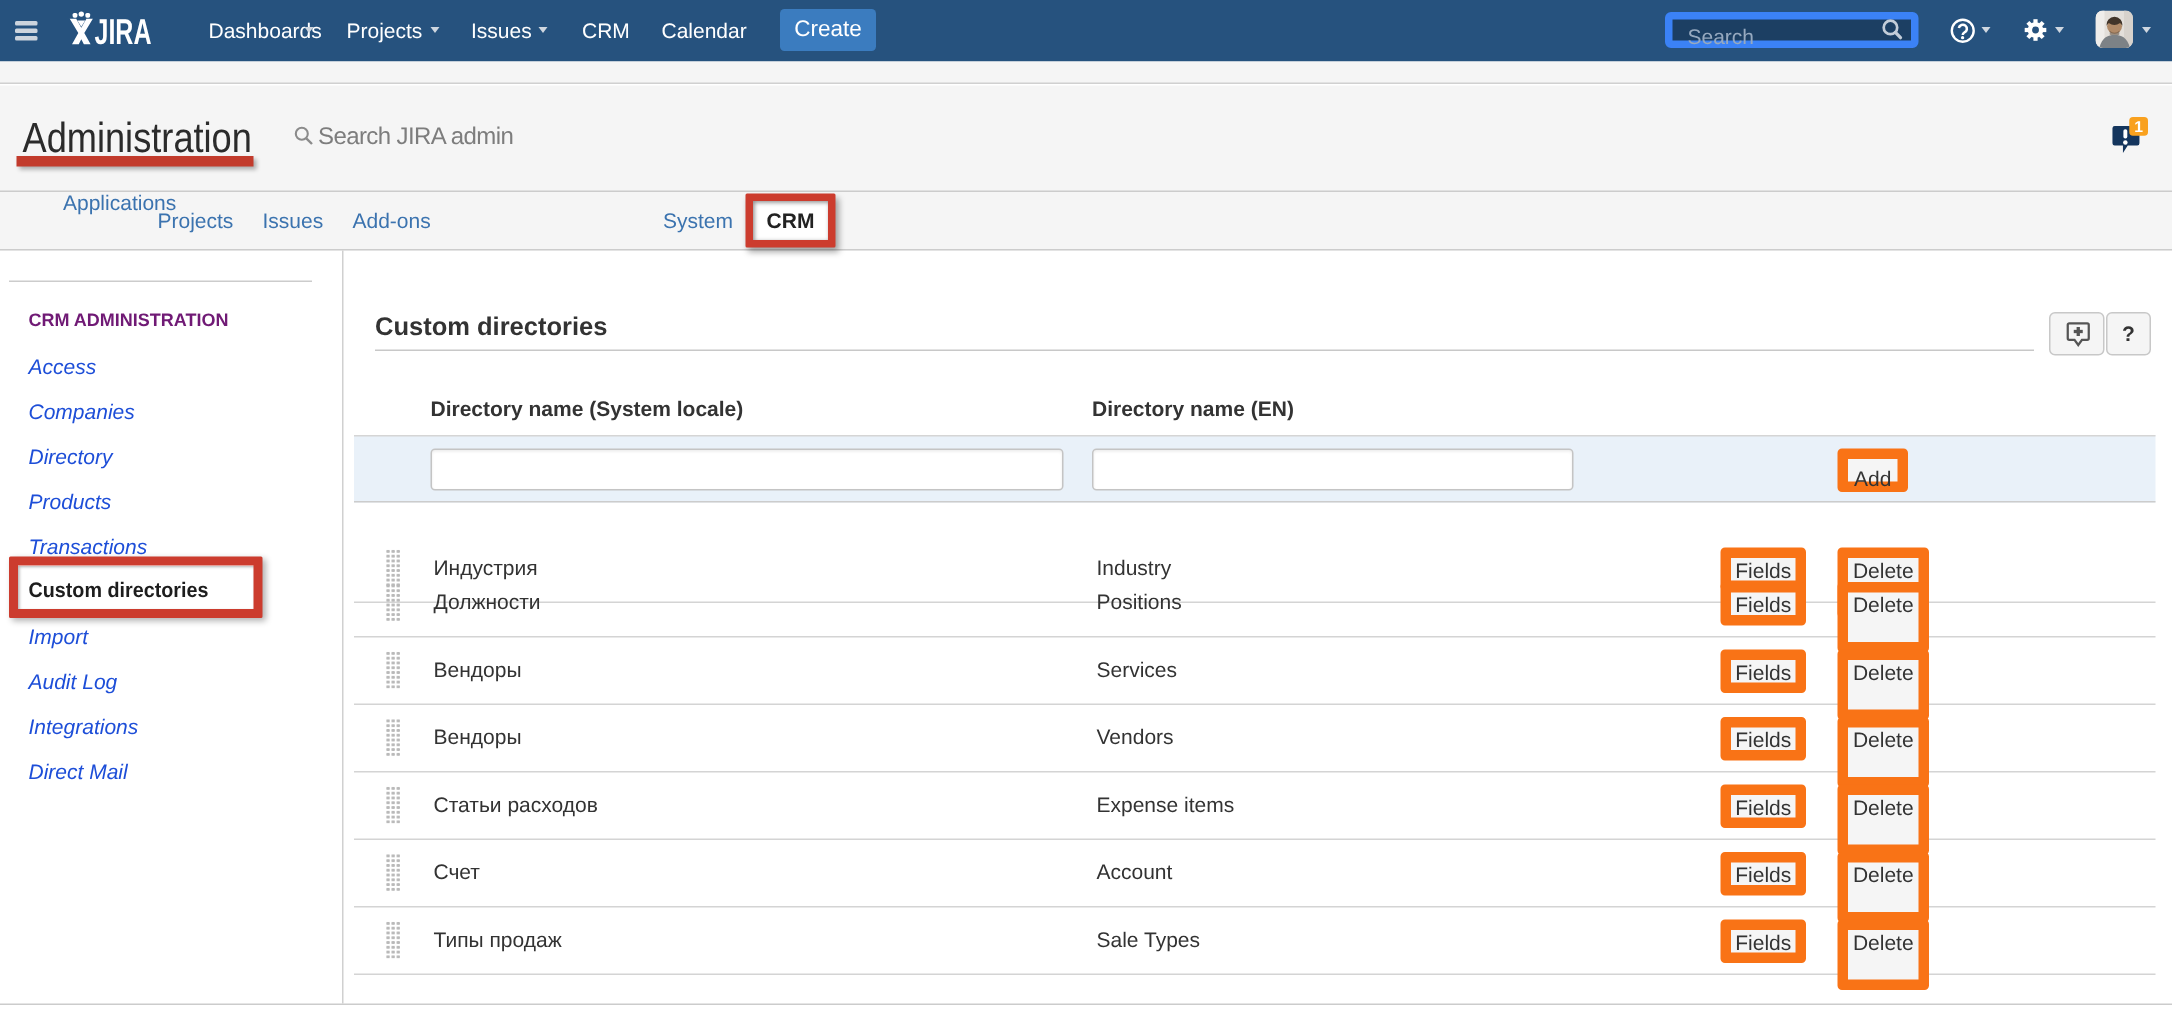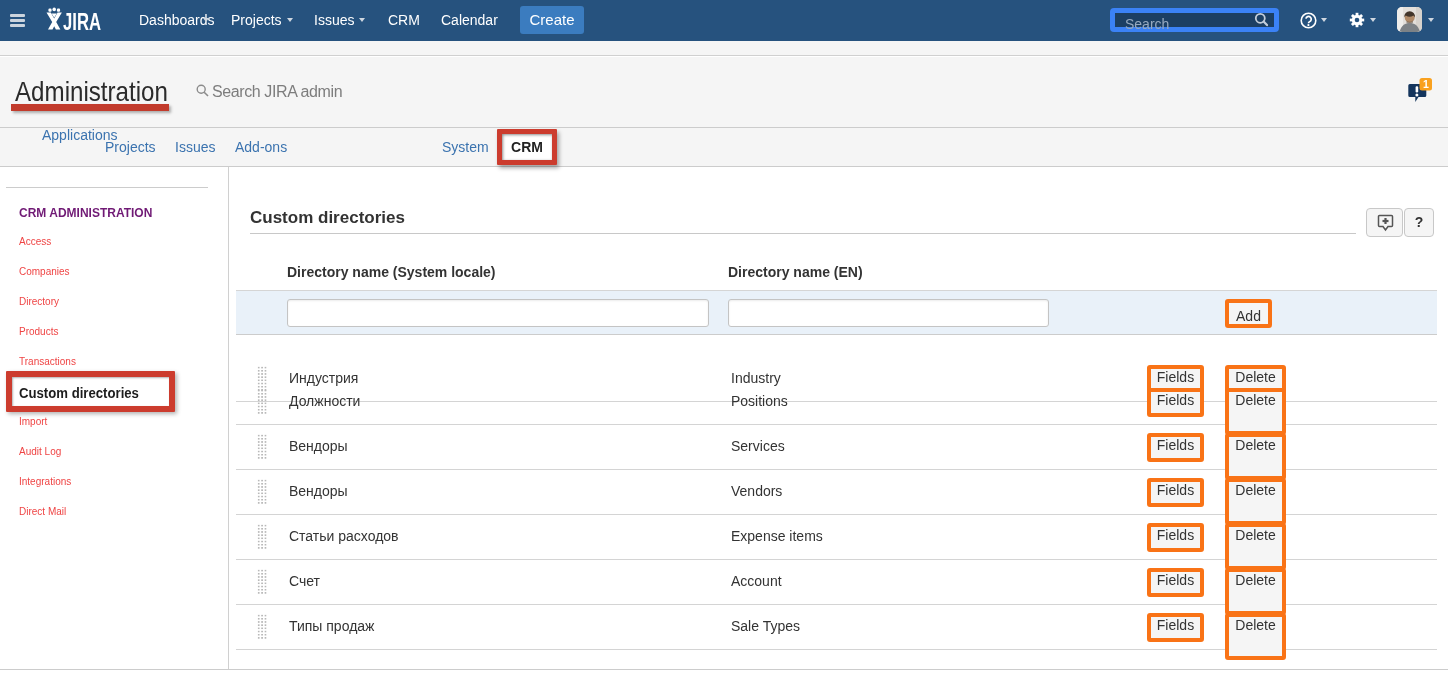--- a/index.html
+++ b/index.html
@@ -22,32 +22,32 @@
   #admintitle { position:absolute; left:15px; top:76px; font-size:28px; color:#2b2b2b; transform:scaleX(0.862); transform-origin:0 0; }
   #redline1 { position:absolute; left:11px; top:104px; width:158px; height:7px; background:#c23b2c; box-shadow:2px 2px 3px rgba(0,0,0,0.3); }
   #adminsearch { position:absolute; left:212px; top:83px; font-size:16px; color:#7d7d7d; letter-spacing:-0.4px; }
   .tab { position:absolute; top:0; height:39px; line-height:39px; font-size:14px; color:#3b73af; }
   #crmtab { position:absolute; left:497px; top:129px; width:60px; height:36px; border:5px solid #cc3c2e; border-radius:1px; background:#fff; text-align:center; line-height:26px; font-size:14px; font-weight:bold; color:#222; box-shadow:2px 3px 4px rgba(0,0,0,0.35), inset 1px 1px 3px rgba(0,0,0,0.45); }
 
   
   #sidebar-sep { position:absolute; left:6px; top:187px; width:202px; height:1px; background:#cccccc; }
   #sidebar-border { position:absolute; left:228px; top:167px; width:1px; height:502px; background:#d0d0d0; }
   #crmadmin { position:absolute; left:19px; top:206px; font-size:12px; font-weight:bold; color:#701a75; }
-  .slink { position:absolute; left:19px; font-size:10px; color:#ef4444; }
+  .slink { position:absolute; left:19px; font-size:14px; color:#1d4ed8;font-style:italic; }
   #cdbox { position:absolute; left:6px; top:371px; width:169px; height:41px; border:6px solid #cc3c2e; border-radius:1px; background:#fff; box-shadow:2px 2px 4px rgba(0,0,0,0.3), inset 1px 1px 2px rgba(0,0,0,0.3); }
   #cdlabel { position:absolute; left:19px; top:385px; font-size:14px; font-weight:bold; color:#1d1d1d; transform:scaleX(0.94); transform-origin:0 0; }
 
   
   #ctitle { position:absolute; left:250px; top:208px; font-size:17px; font-weight:bold; color:#333; }
   #chr { position:absolute; left:250px; top:233px; width:1106px; height:1px; background:#c8c8c8; }
   .topbtn { position:absolute; top:208px; height:29px; background:#f5f5f5; border:1px solid #c8c8c8; border-radius:4px; }
   .colhead { position:absolute; top:264px; font-size:14px; font-weight:bold; color:#333; }
   #bluerow { position:absolute; left:236px; top:290px; width:1201px; height:45px; background:#e9f1f9; border-top:1px solid #d5d5d5; border-bottom:1px solid #cccccc; }
   .inp { position:absolute; top:299px; height:28px; background:#fff; border:1px solid #c4c4c4; border-radius:3px; box-shadow:inset 0 1px 2px rgba(0,0,0,.08); }
-  .btn { position:absolute; height:29px; background:#f5f5f5; border:4px solid #f97316; border-radius:3px; font-size:14px; color:#333; text-align:center; font-family:"Liberation Sans", sans-serif; }
+  .btn { position:absolute; height:29px; background:#f5f5f5; border:7px solid #f97316; border-radius:3px; font-size:14px; color:#333; text-align:center; font-family:"Liberation Sans", sans-serif; }
   .row { position:absolute; left:236px; width:1201px; height:45px; border-bottom:1px solid #d4d4d4; }
   .handle { position:absolute; left:21px; top:9px; width:10px; height:25px;
     background-image:radial-gradient(circle, #b9b9b9 1.0px, transparent 1.25px);
     background-size:3.4px 3.2px; background-position:0 0; }
   .c1 { position:absolute; left:53px; top:13px; font-size:14px; color:#333; }
   .c2 { position:absolute; left:495px; top:13px; font-size:14px; color:#333; }
   .rbtn1 { position:absolute; left:911px; top:8px; width:57px; height:29px; }
   .rbtn2 { position:absolute; left:989px; top:8px; width:61px; height:47px; }
   #footline { position:absolute; left:0; top:669px; width:1448px; height:1px; background:#cccccc; }
 </style>

